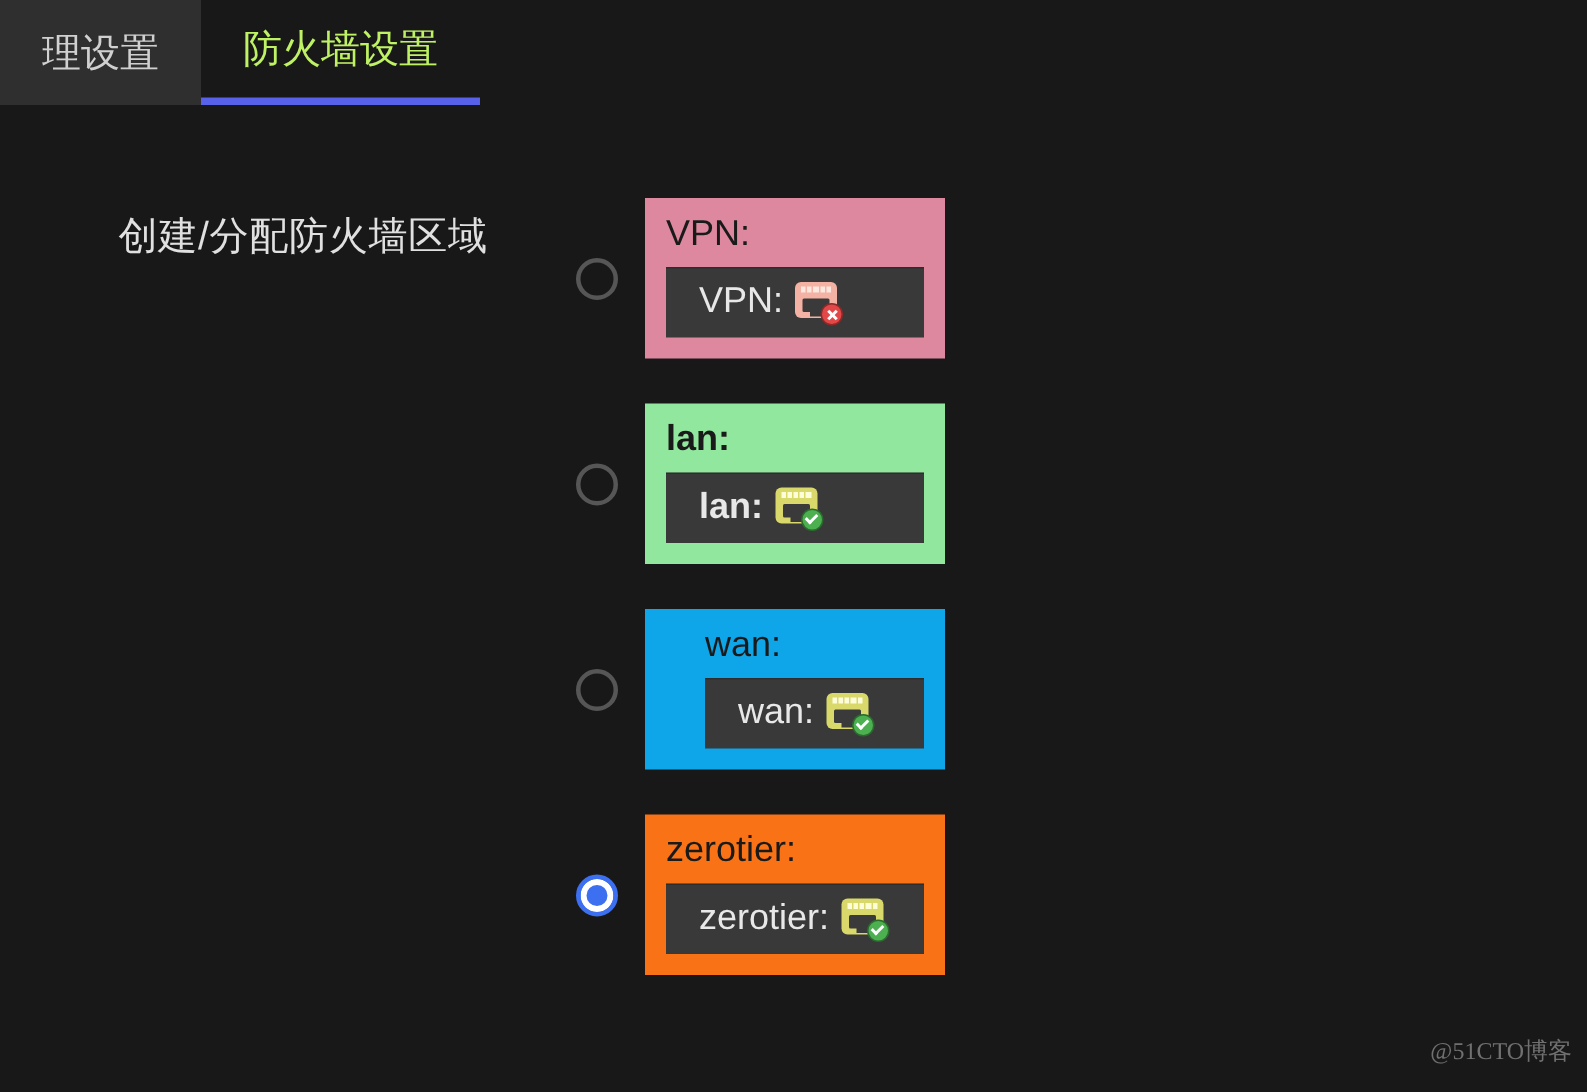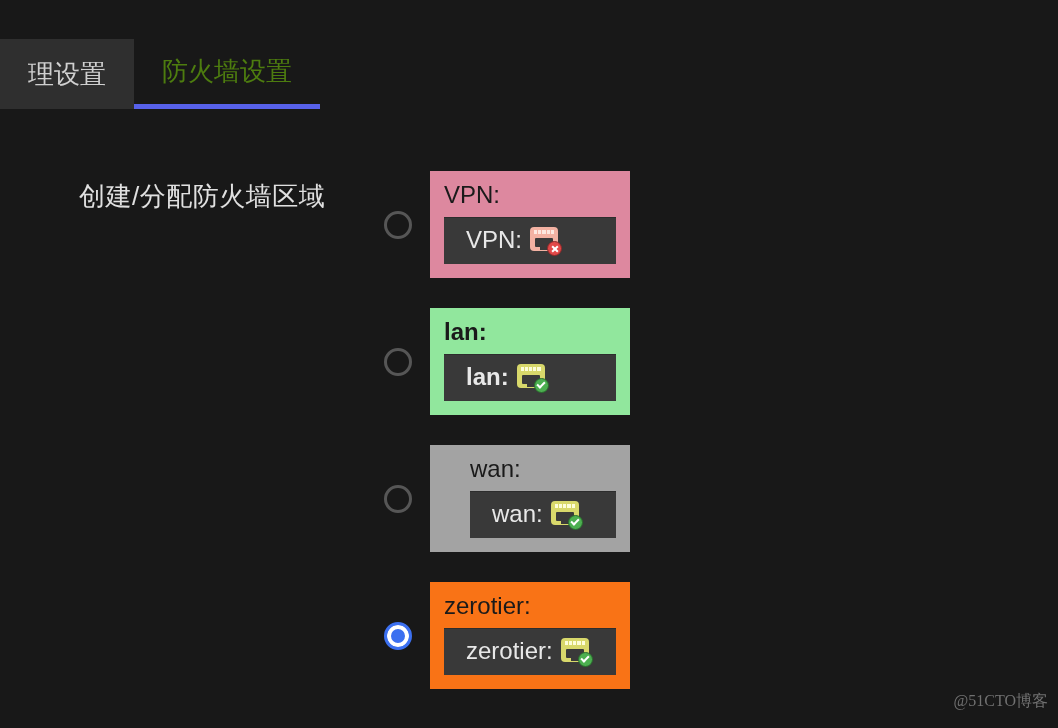--- a/index.html
+++ b/index.html
@@ -14,40 +14,39 @@
       color: #e0e0e0;
       width: 1058px;
       height: 728px;
       overflow: hidden;
       position: relative;
     }
 
     .tabs {
       display: flex;
       height: 70px;
-      margin-top: 39px;
     }
 
     .tab {
       padding: 0 28px;
       display: flex;
       align-items: center;
       font-size: 26px;
       color: #d0d0d0;
       cursor: pointer;
     }
 
     .tab-inactive {
       background-color: #2f2f2f;
     }
 
     .tab-active {
       background-color: #181818;
       border-bottom: 5px solid #5761ea;
-      color: #4d7c0f;
+      color: #bef264;
     }
 
     .content {
       padding-top: 62px;
       padding-left: 45px;
       display: flex;
     }
 
     .label-col {
       width: 305px;
@@ -94,21 +93,21 @@
       width:10px;height:10px;border-radius:50%;background:#3c70f0;
     }
 
     .zone-card {
       padding: 10px 14px 14px 14px;
       min-width: 200px;
     }
 
     .zone-card-pink { background-color: #dd889f; }
     .zone-card-green { background-color: #91e79d; font-weight: bold; }
-    .zone-card-lightred { background-color: #a3a3a3; padding-left: 40px; }
+    .zone-card-lightred { background-color: #0ea5e9; padding-left: 40px; }
     .zone-card-orange { background-color: #f97316; }
 
     .zone-title {
       font-size: 24px;
       color: #1a1a1a;
       margin-bottom: 8px;
     }
 
     .zone-inner {
       background-color: #393939;

